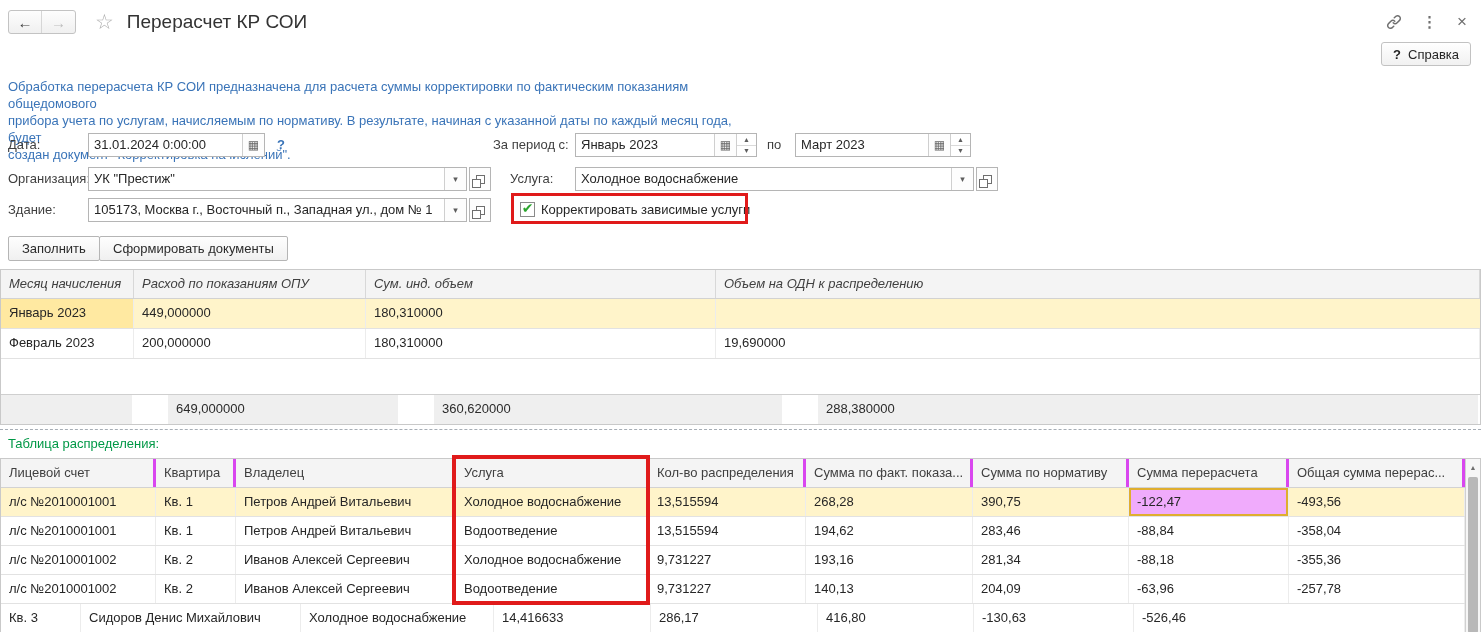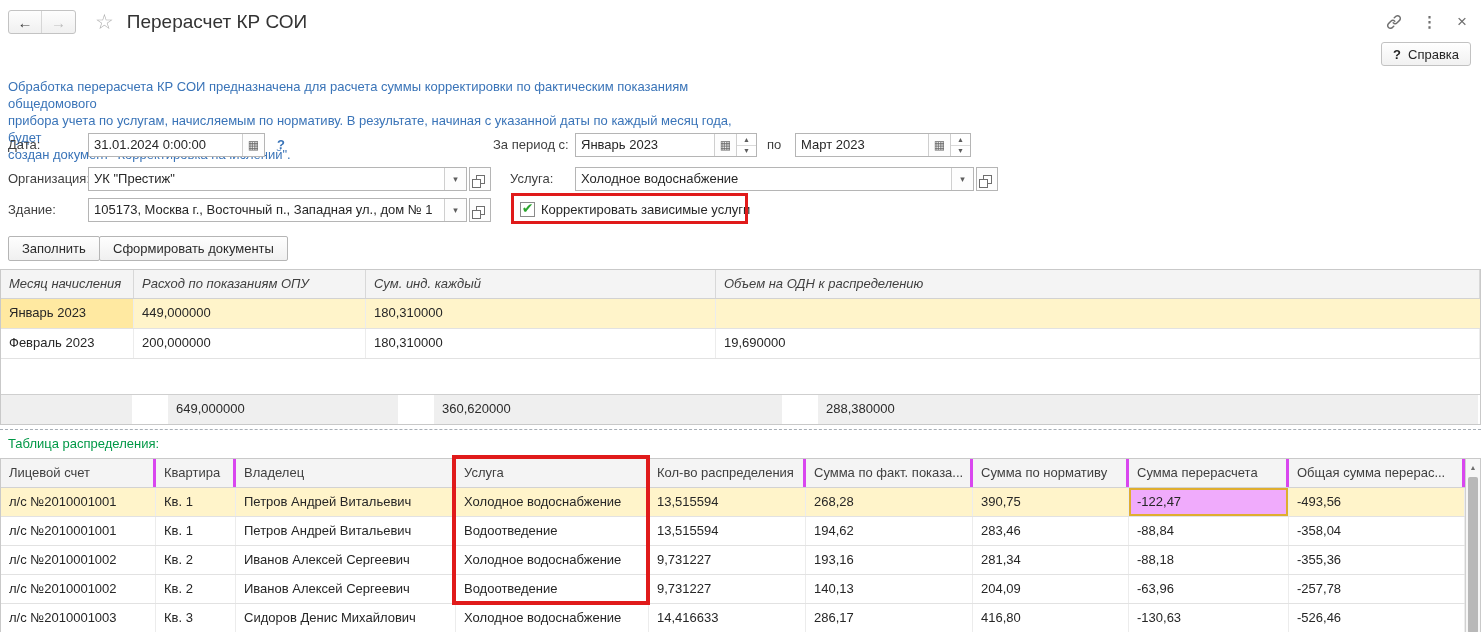--- a/index.html
+++ b/index.html
@@ -220,21 +220,21 @@
   <span>Корректировать зависимые услуги</span>
 </div>
 
 <div class="cmd-btn" style="left:8px;">Заполнить</div>
 <div class="cmd-btn" style="left:99px;">Сформировать документы</div>
 
 <div class="t1">
   <div class="trow t1-header">
     <div class="cell m1">Месяц начисления</div>
     <div class="cell m2">Расход по показаниям ОПУ</div>
-    <div class="cell m3">Сум. инд. каждый</div>
+    <div class="cell m3">Сум. инд. объем</div>
     <div class="cell m4">Объем на ОДН к распределению</div>
   </div>
   <div class="trow t1-row hl">
     <div class="cell m1 hl-cursor">Январь 2023</div>
     <div class="cell m2 num">449,000000</div>
     <div class="cell m3 num">180,310000</div>
   </div>
   <div class="trow t1-row">
     <div class="cell m1">Февраль 2023</div>
     <div class="cell m2 num">200,000000</div>
@@ -305,21 +305,20 @@
       <div class="cell c2">Кв. 2</div>
       <div class="cell c3">Иванов Алексей Сергеевич</div>
       <div class="cell c4">Водоотведение</div>
       <div class="cell c5 num">9,731227</div>
       <div class="cell c6 num">140,13</div>
       <div class="cell c7 num">204,09</div>
       <div class="cell c8 num">-63,96</div>
       <div class="cell c9 num">-257,78</div>
     </div>
     <div class="trow t2-row">
-      <div class="cell c1">л/с №2010001003</div>
       <div class="cell c2">Кв. 3</div>
       <div class="cell c3">Сидоров Денис Михайлович</div>
       <div class="cell c4">Холодное водоснабжение</div>
       <div class="cell c5 num">14,416633</div>
       <div class="cell c6 num">286,17</div>
       <div class="cell c7 num">416,80</div>
       <div class="cell c8 num">-130,63</div>
       <div class="cell c9 num">-526,46</div>
     </div>
   </div>

